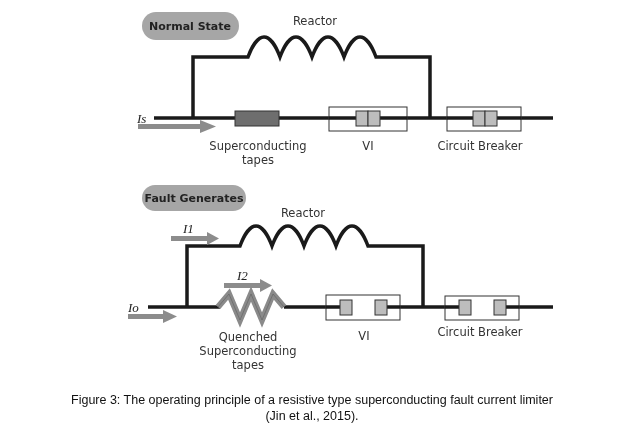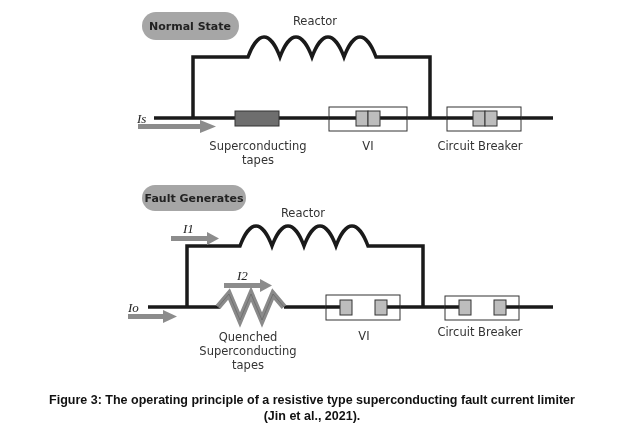--- a/index.html
+++ b/index.html
@@ -2,21 +2,21 @@
 <html><head>
 <meta charset="utf-8">
 <style>
   html, body { margin: 0; padding: 0; background: #ffffff; }
   body { width: 624px; height: 430px; position: relative; overflow: hidden; }
   #diagram { position: absolute; left: 0; top: 0; width: 624px; height: 380px; }
   .pill-text { font-family: "DejaVu Sans", sans-serif; font-weight: bold; font-size: 11px; fill: #222; }
   .label { font-family: "DejaVu Sans", sans-serif; font-size: 11.5px; fill: #333; }
   .cur { font-family: "Liberation Serif", serif; font-style: italic; font-size: 13px; fill: #222; }
   .caption { position: absolute; left: 0; top: 392px; width: 624px; text-align: center;
-             font-family: "Liberation Sans", sans-serif; font-weight: bold; font-size: 12.5px;
+             font-family: "Liberation Sans", sans-serif; font-weight: normal; font-size: 12.5px;
              line-height: 16px; color: #111; }
 </style>
 </head>
 <body>
 
 <svg id="diagram" viewBox="0 0 624 380" xmlns="http://www.w3.org/2000/svg">
   <defs>
     <marker id="arrowhead" markerWidth="6" markerHeight="6" refX="1" refY="3" orient="auto">
       <path d="M0,0 L6,3 L0,6 Z" fill="#8c8c8c"></path>
     </marker>
@@ -121,14 +121,14 @@
       <line x1="505" y1="307" x2="519" y2="307" stroke="#1a1a1a" stroke-width="3.5"></line>
       <rect x="459" y="300" width="12" height="15" fill="#bdbdbd" stroke="#333" stroke-width="1"></rect>
       <rect x="494" y="300" width="12" height="15" fill="#bdbdbd" stroke="#333" stroke-width="1"></rect>
     </g>
     <text class="label" x="480" y="336" text-anchor="middle">Circuit Breaker</text>
   </g>
 </svg>
 
 <div class="caption">
   <div>Figure 3: The operating principle of a resistive type superconducting fault current limiter</div>
-  <div>(Jin et al., 2021).</div>
+  <div>(Jin et al., 2015).</div>
 </div>
 
 </body></html>

